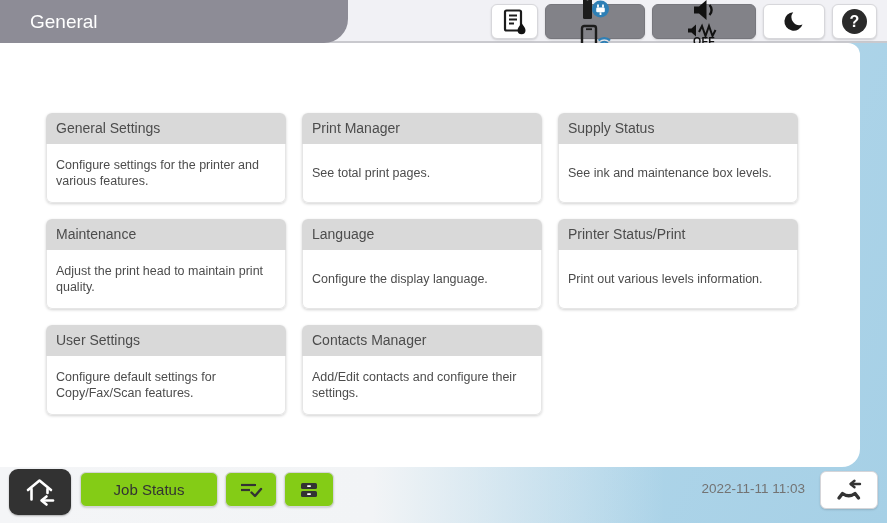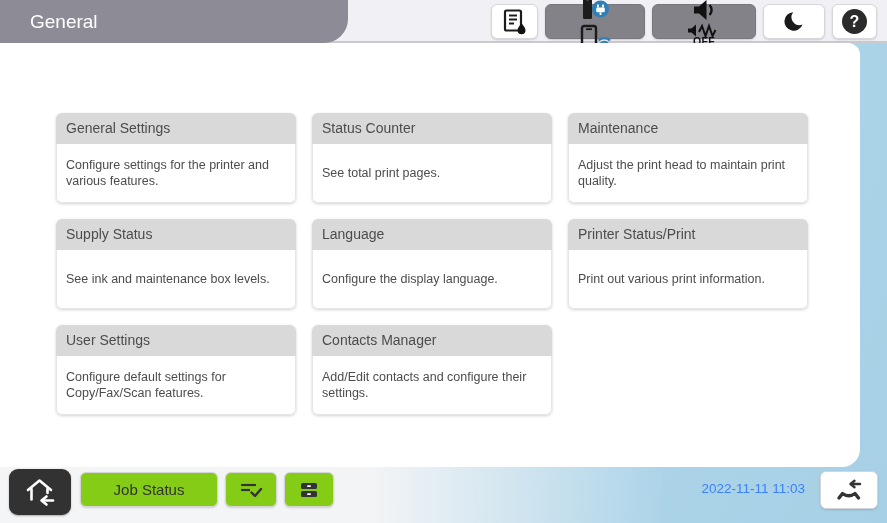--- a/index.html
+++ b/index.html
@@ -20,21 +20,21 @@
   .tbtn.gray{background:#828288;border:1px solid #77777d;box-shadow:0 1px 2px rgba(0,0,0,.15);}
   .tbtn .cell{display:flex;align-items:center;justify-content:center;flex:1;height:100%;}
   .vdiv{width:1px;height:24px;background:#a5a6ab;align-self:center;}
   .help-circle{width:25px;height:25px;border-radius:50%;background:#2b2b2b;color:#fff;
     font-size:16px;font-weight:bold;display:flex;align-items:center;justify-content:center;}
   .quiet-wrap{display:flex;flex-direction:column;align-items:center;justify-content:center;line-height:1;}
   .quiet-off{font-size:10.5px;font-weight:bold;color:#111;margin-top:-3px;letter-spacing:.3px;}
   
   .main-panel{position:absolute;top:43px;left:0;width:860px;height:424px;background:#ffffff;
     border-radius:0 12px 18px 0;}
-  .card-grid{position:absolute;left:56px;top:70px;display:grid;
+  .card-grid{position:absolute;left:46px;top:70px;display:grid;
     grid-template-columns:repeat(3,240px);grid-auto-rows:90px;column-gap:16px;row-gap:15px;gap:16px;}
   .card{display:flex;flex-direction:column;border-radius:6px;
     box-shadow:0 1px 3px rgba(0,0,0,.18);cursor:default;}
   .card-header{background:#d9d9d9;border-radius:6px 6px 0 0;height:31px;box-sizing:border-box;
     padding:7px 10px 0 10px;font-size:14px;color:#4c4c4c;}
   .card-body{flex:1;background:#ffffff;border:1px solid #e6e6e6;border-top:none;
     border-radius:0 0 6px 6px;box-sizing:border-box;padding:4px 9px;
     display:flex;align-items:center;font-size:12.5px;line-height:1.28;color:#4c4c4c;}
   
   .bottom-area{position:absolute;top:467px;left:0;width:887px;height:56px;
@@ -43,21 +43,21 @@
     border-radius:9px;display:flex;align-items:center;justify-content:center;box-shadow:0 1px 2px rgba(0,0,0,.3);}
   .bbtn{position:absolute;top:472px;height:35px;background:#84cc16;border:1px solid #d5d5d9;
     border-radius:6px;box-sizing:border-box;box-shadow:0 1px 2px rgba(0,0,0,.15);
     display:flex;align-items:center;justify-content:center;}
   .job-btn{left:80px;width:138px;font-size:15px;color:#333333;}
   .switch-btn{left:225px;width:52px;}
   .tray-btn{left:284px;width:50px;}
   .phone-btn{position:absolute;top:471px;right:9px;width:58px;height:38px;background:#ffffff;
     border:1px solid #d5d5d9;border-radius:6px;box-sizing:border-box;box-shadow:0 1px 2px rgba(0,0,0,.15);
     display:flex;align-items:center;justify-content:center;}
-  .timestamp{position:absolute;top:481px;right:82px;font-size:13.5px;color:#3b82f6;}
+  .timestamp{position:absolute;top:481px;right:82px;font-size:13.5px;color:#737373;}
   svg{display:block;}
 </style>
 </head>
 <body>
 
 <div class="top-bar"></div>
 <div class="settings-tab">General</div>
 
 <div class="top-actions">
 
@@ -129,42 +129,42 @@
 
 <div class="main-panel">
   <div class="card-grid">
 
     <div class="card">
       <div class="card-header">General Settings</div>
       <div class="card-body">Configure settings for the printer and various features.</div>
     </div>
 
     <div class="card">
-      <div class="card-header">Status Counter</div>
+      <div class="card-header">Print Manager</div>
       <div class="card-body">See total print pages.</div>
+    </div>
+
+    <div class="card">
+      <div class="card-header">Supply Status</div>
+      <div class="card-body">See ink and maintenance box levels.</div>
     </div>
 
     <div class="card">
       <div class="card-header">Maintenance</div>
       <div class="card-body">Adjust the print head to maintain print quality.</div>
     </div>
 
     <div class="card">
-      <div class="card-header">Supply Status</div>
-      <div class="card-body">See ink and maintenance box levels.</div>
-    </div>
-
-    <div class="card">
       <div class="card-header">Language</div>
       <div class="card-body">Configure the display language.</div>
     </div>
 
     <div class="card">
       <div class="card-header">Printer Status/Print</div>
-      <div class="card-body">Print out various print information.</div>
+      <div class="card-body">Print out various levels information.</div>
     </div>
 
     <div class="card">
       <div class="card-header">User Settings</div>
       <div class="card-body">Configure default settings for Copy/Fax/Scan features.</div>
     </div>
 
     <div class="card">
       <div class="card-header">Contacts Manager</div>
       <div class="card-body">Add/Edit contacts and configure their settings.</div>

